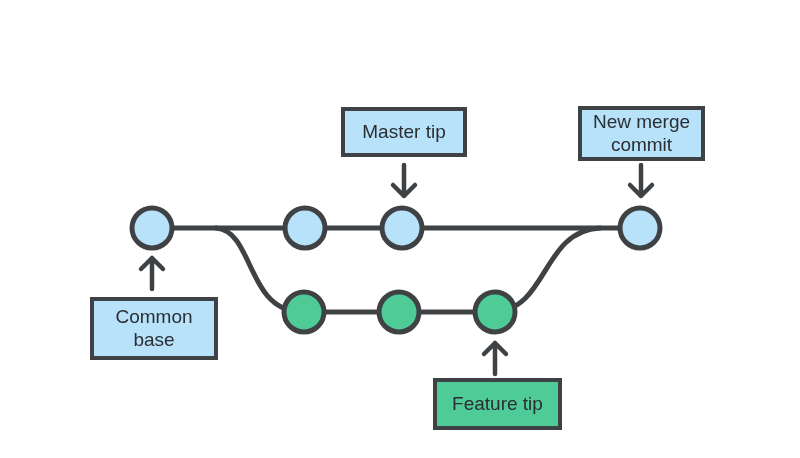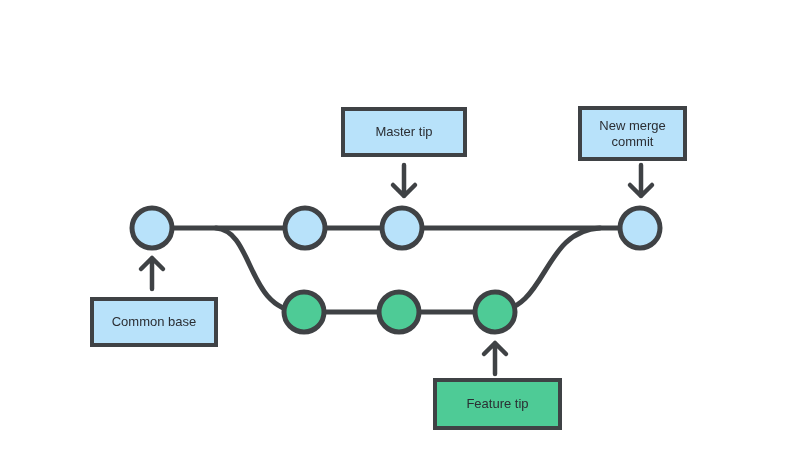--- a/index.html
+++ b/index.html
@@ -40,21 +40,21 @@
   .node.master { fill: var(--master-commit-fill, #b8e2fa); }
   .node.feature { fill: var(--feature-commit-fill, #4ecb96); }
   .label {
     position: absolute;
     box-sizing: border-box;
     display: flex;
     align-items: center;
     justify-content: center;
     text-align: center;
     border: 4px solid var(--stroke, #3f4245);
-    font-size: 13px;
+    font-size: 19px;
     line-height: 1.2;
     color: var(--label-text, #2b2e33);
     padding: 2px 4px;
   }
   .label.blue  { background: var(--master-commit-fill, #b8e2fa); }
   .label.green { background: var(--feature-commit-fill, #4ecb96); text-align: center; }
 </style>
 </head>
 <body>
 
@@ -77,19 +77,19 @@
     <circle class="node feature" cx="495" cy="312" r="20"></circle>
 
     <path class="arrow" d="M 404 165 V 196 M 393 185 L 404 196 L 415 185"></path>
     <path class="arrow" d="M 641 165 V 196 M 630 185 L 641 196 L 652 185"></path>
     <path class="arrow" d="M 152 289 V 258 M 141 269 L 152 258 L 163 269"></path>
     <path class="arrow" d="M 495 374 V 343 M 484 354 L 495 343 L 506 354"></path>
   </svg>
 
   <div class="label blue" style="left:341px; top:107px; width:126px; height:50px;">Master tip</div>
 
-  <div class="label blue" style="left:578px; top:106px; width:109px; height:55px;">New merge commit</div>
+  <div class="label blue" style="left:578px; top:106px; width:127px; height:55px;">New merge commit</div>
 
-  <div class="label blue" style="left:90px; top:297px; width:128px; height:50px;">Common base</div>
+  <div class="label blue" style="left:90px; top:297px; width:128px; height:63px;">Common base</div>
 
   <div class="label green" style="left:433px; top:378px; width:129px; height:52px;">Feature tip</div>
 
 </div>
 
 </body></html>

